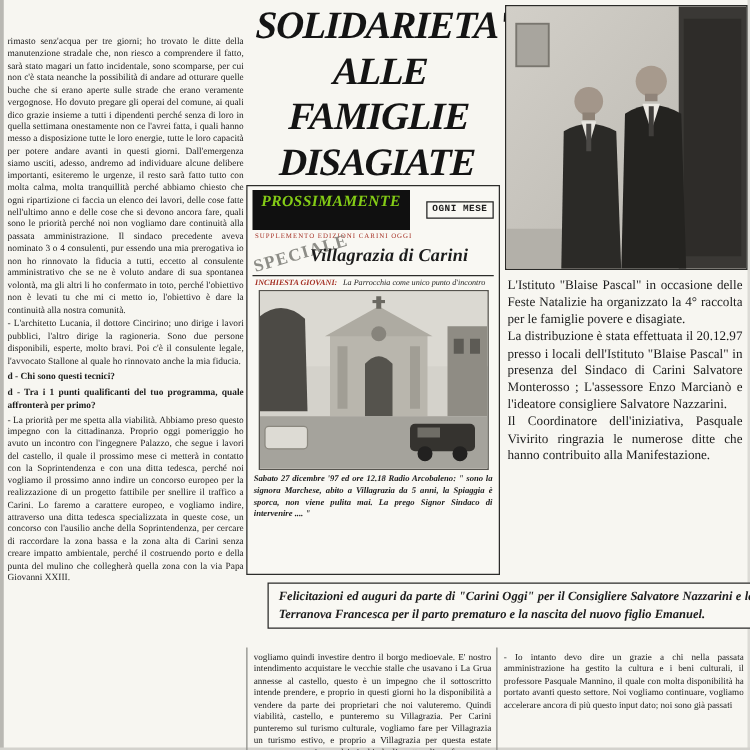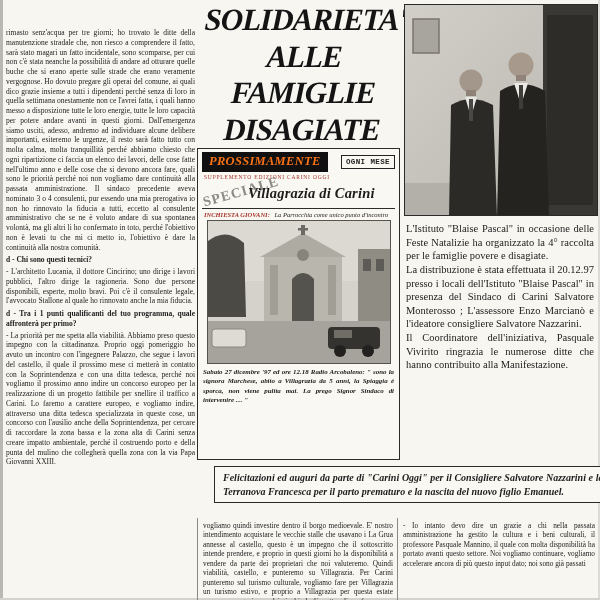--- a/index.html
+++ b/index.html
@@ -19,22 +19,22 @@
             font-style:italic;font-weight:bold;font-size:31px;line-height:1.18;
             letter-spacing:-1px;color:#141414;transform:skewX(-2deg);}
   .headline span{display:block;}
 
   .photo-men{position:absolute;left:404px;top:4px;width:192px;height:210px;margin:0;
              border:1px solid #2a2a28;background:#c6c3bc;overflow:hidden;}
 
   .promo{position:absolute;left:197px;top:148px;width:203px;height:312px;
          border:1px solid #2c2c2a;background:#f9f8f3;padding:3px 4px;box-sizing:border-box;}
   .promo-head{display:flex;align-items:stretch;justify-content:space-between;}
-  .banner{background:#101010;color:#f97316;font-style:italic;font-weight:bold;
-          font-size:12.5px;padding:2px 7px 3px;letter-spacing:.3px;}
+  .banner{background:#101010;color:#84cc16;font-style:italic;font-weight:bold;
+          font-size:12.5px;padding:2px 7px 15px;letter-spacing:.3px;}
   .freq{border:1px solid #222;font-weight:bold;font-size:7.5px;padding:2px 4px;
         align-self:center;letter-spacing:.4px;font-family:Liberation Mono, monospace;}
   .supp{font-size:5.5px;color:#a53227;letter-spacing:.8px;margin:2px 0 0 2px;}
   .title-row{position:relative;height:27px;border-bottom:1px solid #2c2c2a;margin-top:1px;}
   .special{position:absolute;left:0;top:3px;transform:rotate(-16deg);font-weight:bold;
            font-size:14px;color:#8d8d87;letter-spacing:1px;}
   .promo-title{position:absolute;left:46px;top:4px;font-weight:bold;font-style:italic;
                font-size:14.5px;letter-spacing:.2px;}
   .subtitle-row{font-size:6.5px;margin:2px 0 2px 2px;}
   .inchiesta{color:#a53227;font-weight:bold;font-style:italic;margin-right:3px;}
@@ -63,22 +63,22 @@
 </head>
 <body>
 
 <div class="page">
   <div class="edge edge-left"></div>
   <div class="edge edge-right"></div>
   <div class="edge edge-bottom"></div>
 
   <section class="left-col">
     <p class="body-p">rimasto senz'acqua per tre giorni; ho trovato le ditte della manutenzione stradale che, non riesco a comprendere il fatto, sarà stato magari un fatto incidentale, sono scomparse, per cui non c'è stata neanche la possibilità di andare ad otturare quelle buche che si erano aperte sulle strade che erano veramente vergognose. Ho dovuto pregare gli operai del comune, ai quali dico grazie insieme a tutti i dipendenti perché senza di loro in quella settimana onestamente non ce l'avrei fatta, i quali hanno messo a disposizione tutte le loro energie, tutte le loro capacità per potere andare avanti in questi giorni. Dall'emergenza siamo usciti, adesso, andremo ad individuare alcune delibere importanti, esiteremo le urgenze, il resto sarà fatto tutto con molta calma, molta tranquillità perché abbiamo chiesto che ogni ripartizione ci faccia un elenco dei lavori, delle cose fatte nell'ultimo anno e delle cose che si devono ancora fare, quali sono le priorità perché noi non vogliamo dare continuità alla passata amministrazione. Il sindaco precedente aveva nominato 3 o 4 consulenti, pur essendo una mia prerogativa io non ho rinnovato la fiducia a tutti, eccetto al consulente amministrativo che se ne è voluto andare di sua spontanea volontà, ma gli altri li ho confermato in toto, perché l'obiettivo non è levati tu che mi ci metto io, l'obiettivo è dare la continuità alla nostra comunità.</p>
+    <p class="body-p">- L'architetto Lucania, il dottore Cincirino; uno dirige i lavori pubblici, l'altro dirige la ragioneria. Sono due persone disponibili, esperte, molto bravi. Poi c'è il consulente legale, l'avvocato Stallone al quale ho rinnovato anche la mia fiducia.</p>
     <p class="body-p q">d - Chi sono questi tecnici?</p>
-    <p class="body-p">- L'architetto Lucania, il dottore Cincirino; uno dirige i lavori pubblici, l'altro dirige la ragioneria. Sono due persone disponibili, esperte, molto bravi. Poi c'è il consulente legale, l'avvocato Stallone al quale ho rinnovato anche la mia fiducia.</p>
     <p class="body-p q">d - Tra i 1 punti qualificanti del tuo programma, quale affronterà per primo?</p>
     <p class="body-p">- La priorità per me spetta alla viabilità. Abbiamo preso questo impegno con la cittadinanza. Proprio oggi pomeriggio ho avuto un incontro con l'ingegnere Palazzo, che segue i lavori del castello, il quale il prossimo mese ci metterà in contatto con la Soprintendenza e con una ditta tedesca, perché noi vogliamo il prossimo anno indire un concorso europeo per la realizzazione di un progetto fattibile per snellire il traffico a Carini. Lo faremo a carattere europeo, e vogliamo indire, attraverso una ditta tedesca specializzata in queste cose, un concorso con l'ausilio anche della Soprintendenza, per cercare di raccordare la zona bassa e la zona alta di Carini senza creare impatto ambientale, perché il costruendo porto e della punta del mulino che collegherà quella zona con la via Papa Giovanni XXIII.</p>
   </section>
 
   <h1 class="headline">
     <span>SOLIDARIETA'</span>
     <span>ALLE FAMIGLIE</span>
     <span>DISAGIATE</span>
   </h1>
 

